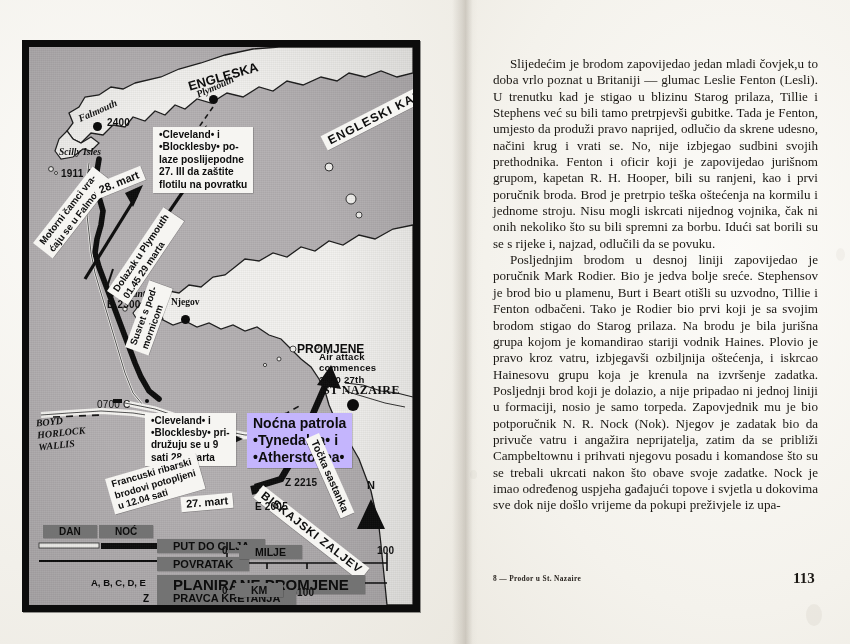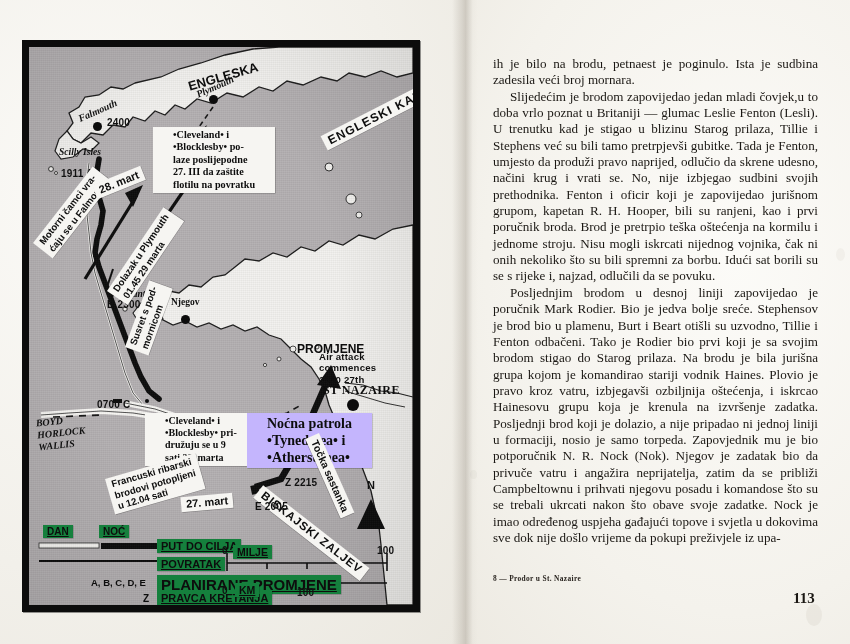--- a/index.html
+++ b/index.html
@@ -82,24 +82,24 @@
     color: #111;
     white-space: pre;
     line-height: 1.18;
     letter-spacing: 0.2px;
   }
   
   .callout {
     position: absolute;
     background: #f6f5f2;
     color: #0d0d0d;
-    font-family: Liberation Serif, serif;
+    font-family: Liberation Sans, sans-serif;
     font-weight: bold;
     line-height: 1.22;
-    padding: 2px 20px;
+    padding: 2px 6px;
     white-space: pre;
     box-shadow: 0.5px 0.5px 0 rgba(0,0,0,0.35);
   }
   .tape {
     position: absolute;
     background: #f6f5f2;
     color: #0d0d0d;
     font-family: "Liberation Sans", sans-serif;
     font-weight: bold;
     line-height: 1.2;
@@ -129,26 +129,25 @@
     border-radius: 50%;
   }
   .smalldot {
     position: absolute;
     width: 4px; height: 4px;
     background: #0c0c0c;
     border-radius: 50%;
   }
   .leg-box {
     position: absolute;
-    background: #15803d; color: #0d0d0d;
+    background: #737373; color: #0d0d0d;
     font-family: "Liberation Sans", sans-serif;
     font-weight: bold; font-size: 10px;
-    padding: 1px 4px; white-space: pre;
+    padding: 1px 16px; white-space: pre;
     box-shadow: 0.5px 0.5px 0 rgba(0,0,0,0.3);
-    text-decoration: underline;
   }
   .leg-plain {
     position: absolute;
     font-family: "Liberation Sans", sans-serif;
     font-weight: bold; font-size: 9px; color: #0d0d0d;
     white-space: pre;
   }
 
   
   #text-col {
@@ -177,21 +176,20 @@
     color: #2a2520;
     white-space: pre;
   }
   #page-number {
     position: absolute;
     left: 793px; top: 570px;
     font-family: "Liberation Serif", serif;
     font-weight: bold;
     font-size: 15px;
     color: #1a1713;
-    margin-top: 20px;
   }
 </style>
 </head>
 <body>
 
 <div id="spread">
   <div id="page-left"></div>
   <div id="page-right"></div>
   <div id="gutter"></div>
 
@@ -336,21 +334,21 @@
       <div class="citydot" style="left:180px;top:48px;"></div>
       <div class="citydot" style="left:152px;top:268px;"></div>
       <div class="citydot" style="left:318px;top:352px;width:12px;height:12px;"></div>
       <div class="smalldot" style="left:116px;top:352px;"></div>
       <div class="smalldot" style="left:148px;top:422px;"></div>
       <div class="smalldot" style="left:236px;top:368px;"></div>
 
       <div class="mlabel" style="left:78px;top:70px;font-size:10px;font-weight:bold;">2400</div>
       <div class="mlabel" style="left:32px;top:121px;font-size:10px;font-weight:bold;">1911 A</div>
       <div class="mlabel" style="left:78px;top:252px;font-size:10px;font-weight:bold;">B 2300</div>
-      <div class="mlabel" style="left:68px;top:352px;font-size:10px;font-weight:bold;">0700 C</div>
+      <div class="mlabel" style="left:68px;top:352px;font-size:10px;font-weight:normal;">0700 C</div>
       <div class="mlabel" style="left:146px;top:406px;font-size:10px;font-weight:bold;">D</div>
       <div class="mlabel" style="left:226px;top:454px;font-size:10px;font-weight:bold;">E 2005</div>
       <div class="mlabel" style="left:256px;top:430px;font-size:10px;font-weight:bold;">Z 2215</div>
       <div class="italname" style="left:8px;top:368px;font-size:10px;line-height:1.18;transform:rotate(-6deg);">BOYD
 HORLOCK
 WALLIS</div>
 
       <div class="callout" style="left:124px;top:80px;font-size:10.2px;">•Cleveland• i
 •Blocklesby• po-
 laze poslijepodne
@@ -393,32 +391,31 @@
       <div class="leg-box" style="left:14px;top:478px;">DAN</div>
       <div class="leg-box" style="left:70px;top:478px;">NOĆ</div>
       <div class="leg-box" style="left:128px;top:492px;font-size:11px;">PUT DO CILJA</div>
       <div class="leg-box" style="left:128px;top:510px;font-size:11px;">POVRATAK</div>
       <div class="leg-plain" style="left:62px;top:530px;font-size:9.5px;">A, B, C, D, E</div>
       <div class="leg-box" style="left:128px;top:528px;font-size:15px;">PLANIRANE PROMJENE</div>
       <div class="leg-plain" style="left:114px;top:546px;font-size:10px;">Z</div>
       <div class="leg-box" style="left:128px;top:544px;font-size:11px;">PRAVCA KRETANJA</div>
 
       <div class="mlabel" style="left:193px;top:498px;font-size:10px;font-weight:bold;">0</div>
-      <div class="leg-box" style="left:204px;top:498px;font-size:10.5px;text-align:center;">MILJE</div>
+      <div class="leg-box" style="left:210px;top:498px;font-size:10.5px;text-align:center;">MILJE</div>
       <div class="mlabel" style="left:348px;top:498px;font-size:10px;font-weight:bold;">100</div>
       <div class="mlabel" style="left:193px;top:538px;font-size:10px;font-weight:bold;">0</div>
       <div class="leg-box" style="left:206px;top:536px;font-size:10.5px;">KM</div>
       <div class="mlabel" style="left:268px;top:540px;font-size:10px;font-weight:bold;">100</div>
 
       <div class="mlabel" style="left:338px;top:432px;font-size:11px;font-weight:bold;">N</div>
 
     </div>
   </div>
 
   <div id="text-col">
-    <p>ih je bilo na brodu, petnaest je poginulo. Ista je sudbina zadesila veći broj mornara.</p>
     <p class="indent">Slijedećim je brodom zapovijedao jedan mladi čovjek,u  to doba vrlo poznat u Britaniji — glumac Leslie Fenton (Lesli). U trenutku kad je stigao u blizinu Starog prilaza, Tillie i Stephens već su bili tamo pretrpjevši gubitke. Tada je Fenton, umjesto da produži pravo naprijed, odlučio da skrene udesno, načini krug i vrati se. No, nije izbjegao sudbini svojih prethodnika. Fenton i oficir koji je zapovijedao jurišnom grupom, kapetan R. H. Hooper, bili su ranjeni, kao i prvi poručnik broda. Brod je pretrpio teška oštećenja na kormilu i jednome stroju. Nisu mogli iskrcati nijednog vojnika, čak ni onih nekoliko što su bili spremni za borbu. Idući sat borili su se s rijeke i, najzad, odlučili da se povuku.</p>
     <p class="indent">Posljednjim brodom u desnoj liniji zapovijedao je poručnik Mark Rodier. Bio je jedva bolje sreće. Stephensov je brod bio u plamenu, Burt i Beart otišli su uzvodno, Tillie i Fenton odbačeni. Tako je Rodier bio prvi koji je sa svojim brodom stigao do Starog prilaza. Na brodu je bila jurišna grupa kojom je komandirao stariji vodnik Haines. Plovio je pravo kroz vatru, izbjegavši ozbiljnija oštećenja, i iskrcao Hainesovu grupu koja je krenula na izvršenje zadatka. Posljednji brod koji je dolazio, a nije pripadao ni jednoj liniji u formaciji, nosio je samo torpeda. Zapovjednik mu je bio potporučnik N. R. Nock (Nok). Njegov je zadatak bio da privuče vatru i angažira neprijatelja, zatim da se približi Campbeltownu i prihvati njegovu posadu i komandose što su se trebali ukrcati nakon što obave svoje zadatke. Nock je imao određenog uspjeha gađajući topove i svjetla u dokovima sve dok nije došlo vrijeme da pokupi preživjele iz upa-</p>
   </div>
 
   <div id="running-head">8 — Prodor u St. Nazaire</div>
   <div id="page-number">113</div>
 </div>
 
 </body></html>

